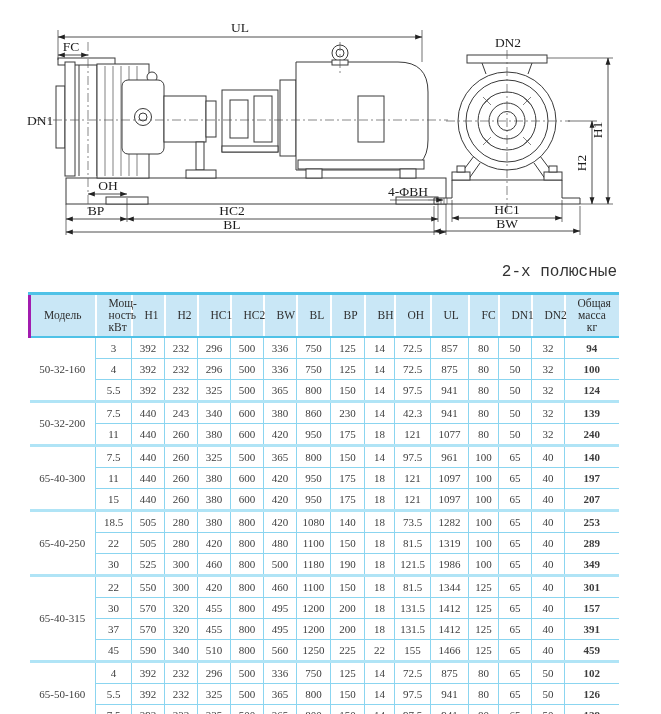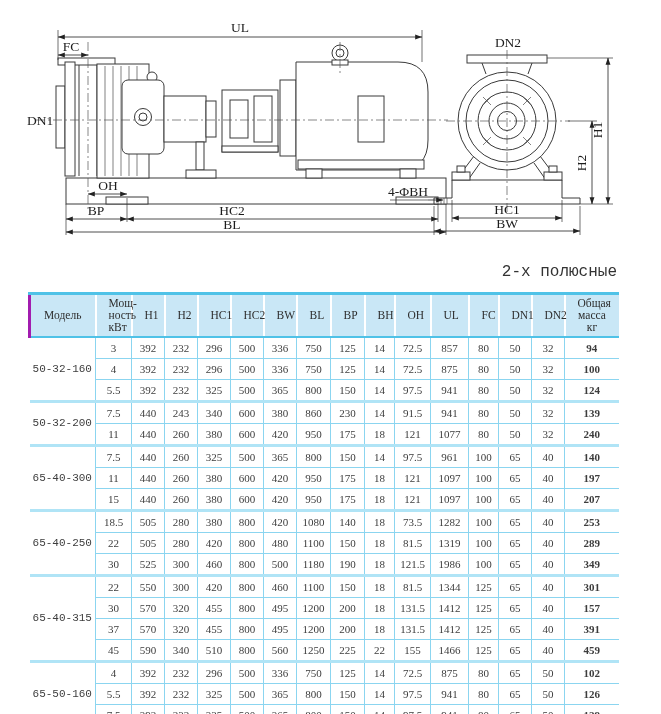--- a/index.html
+++ b/index.html
@@ -20,21 +20,21 @@
         table-layout:fixed;font-size:11px;color:#3d3d3d;}
   table.dims thead th{background:#c9e7f6;font-weight:normal;font-size:11.5px;color:#2e2e2e;
         border-left:2px solid #ffffff;border-top:3px solid #4fc2e7;border-bottom:2px solid #4fc2e7;
         white-space:pre-line;line-height:1.06;padding:2px 12px;vertical-align:middle;}
   table.dims thead th:first-child{border-left:3px solid #a21caf;}
   table.dims tbody td{border:1px solid #8bd5f0;text-align:center;height:20px;padding:0;
         vertical-align:middle;}
   table.dims tbody tr.group-start td{border-top:3px solid #b0e4f6;}
   table.dims tbody tr:last-child td{border-bottom:3px solid #4fc2e7;}
   table.dims tbody td:last-child{border-right:0;font-weight:bold;}
-  table.dims tbody td.model{border-left:0;font-family:Liberation Mono, monospace;}
+  table.dims tbody td.model{border-left:0;}
 </style>
 </head>
 <body>
 
 <div class="page">
 
   <svg class="drawing" width="661" height="258" viewBox="0 0 661 258">
     <defs>
       <marker id="ar" viewBox="0 0 10 10" refX="9.5" refY="5" markerWidth="9" markerHeight="9" orient="auto-start-reverse">
           <path d="M0,1.6 L10,5 L0,8.4 z" fill="#222"></path>
@@ -267,21 +267,21 @@
           <td rowspan="2" class="model">50-32-200</td>
           <td>7.5</td>
           <td>440</td>
           <td>243</td>
           <td>340</td>
           <td>600</td>
           <td>380</td>
           <td>860</td>
           <td>230</td>
           <td>14</td>
-          <td>91.5</td>
+          <td>42.3</td>
           <td>941</td>
           <td>80</td>
           <td>50</td>
           <td>32</td>
           <td>139</td>
         </tr>
         <tr>
           <td>11</td>
           <td>440</td>
           <td>260</td>

